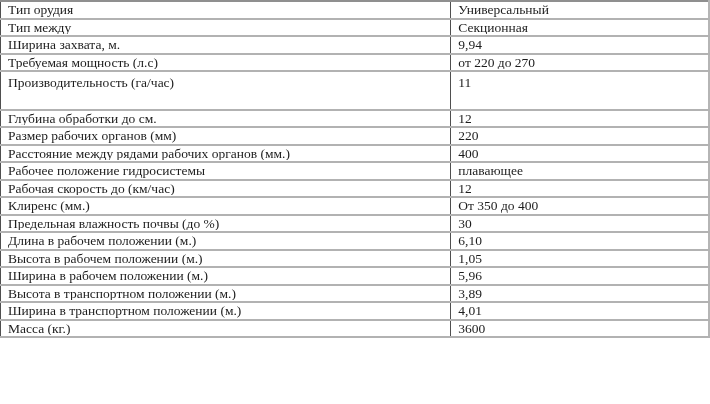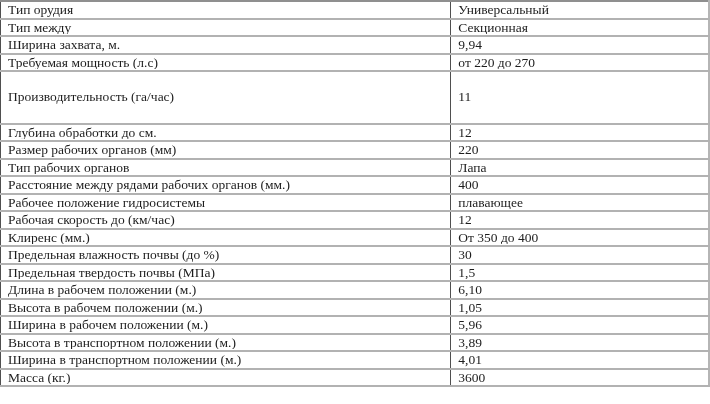--- a/index.html
+++ b/index.html
@@ -34,21 +34,21 @@
     white-space: nowrap;
     overflow: hidden;
     border-radius: 8px;
   }
   .spec-table td.label-cell {
     border-right: 1px solid #4f4f4f;
   }
   .spec-table tr.tall td {
     height: 33.5px;
     vertical-align: top;
-    padding-top: 17px;
+    padding-top: 3px;
   }
 </style>
 </head>
 <body>
 
 <table class="spec-table">
   <colgroup>
     <col class="col-label">
     <col class="col-value">
   </colgroup>
@@ -75,46 +75,38 @@
       </tr>
       <tr>
         <td class="label-cell">Глубина обработки до см.</td>
         <td class="value-cell">12</td>
       </tr>
       <tr>
         <td class="label-cell">Размер рабочих органов (мм)</td>
         <td class="value-cell">220</td>
       </tr>
       <tr>
-        <td class="label-cell">Тип рабочих органов</td>
-        <td class="value-cell">Лапа</td>
-      </tr>
-      <tr>
         <td class="label-cell">Расстояние между рядами рабочих органов (мм.)</td>
         <td class="value-cell">400</td>
       </tr>
       <tr>
         <td class="label-cell">Рабочее положение гидросистемы</td>
         <td class="value-cell">плавающее</td>
       </tr>
       <tr>
         <td class="label-cell">Рабочая скорость до (км/час)</td>
         <td class="value-cell">12</td>
       </tr>
       <tr>
         <td class="label-cell">Клиренс (мм.)</td>
         <td class="value-cell">От 350 до 400</td>
       </tr>
       <tr>
         <td class="label-cell">Предельная влажность почвы (до %)</td>
         <td class="value-cell">30</td>
-      </tr>
-      <tr>
-        <td class="label-cell">Предельная твердость почвы (МПа)</td>
-        <td class="value-cell">1,5</td>
       </tr>
       <tr>
         <td class="label-cell">Длина в рабочем положении (м.)</td>
         <td class="value-cell">6,10</td>
       </tr>
       <tr>
         <td class="label-cell">Высота в рабочем положении (м.)</td>
         <td class="value-cell">1,05</td>
       </tr>
       <tr>

